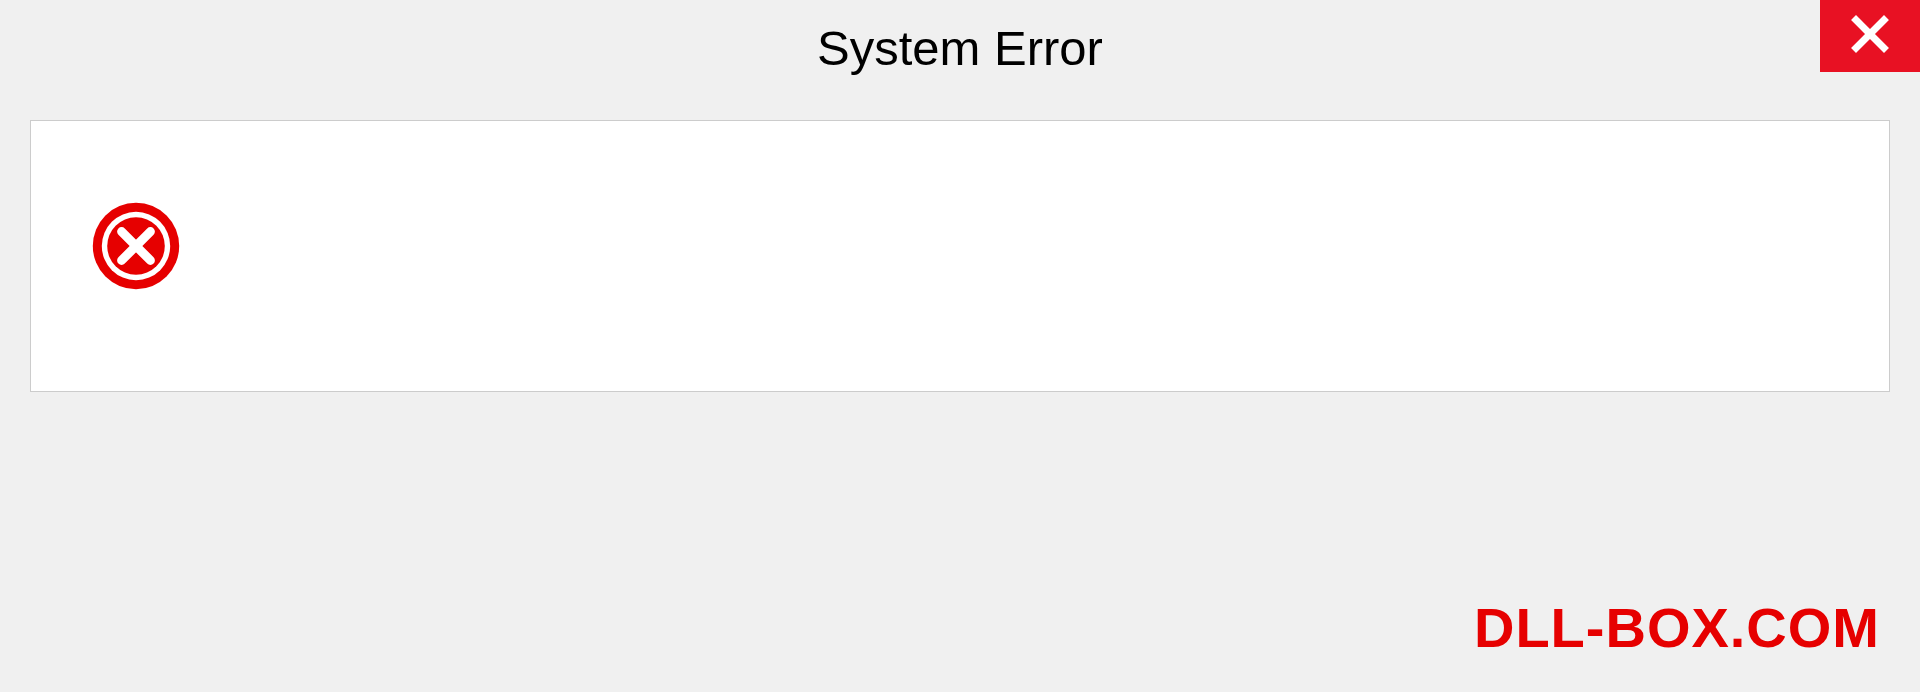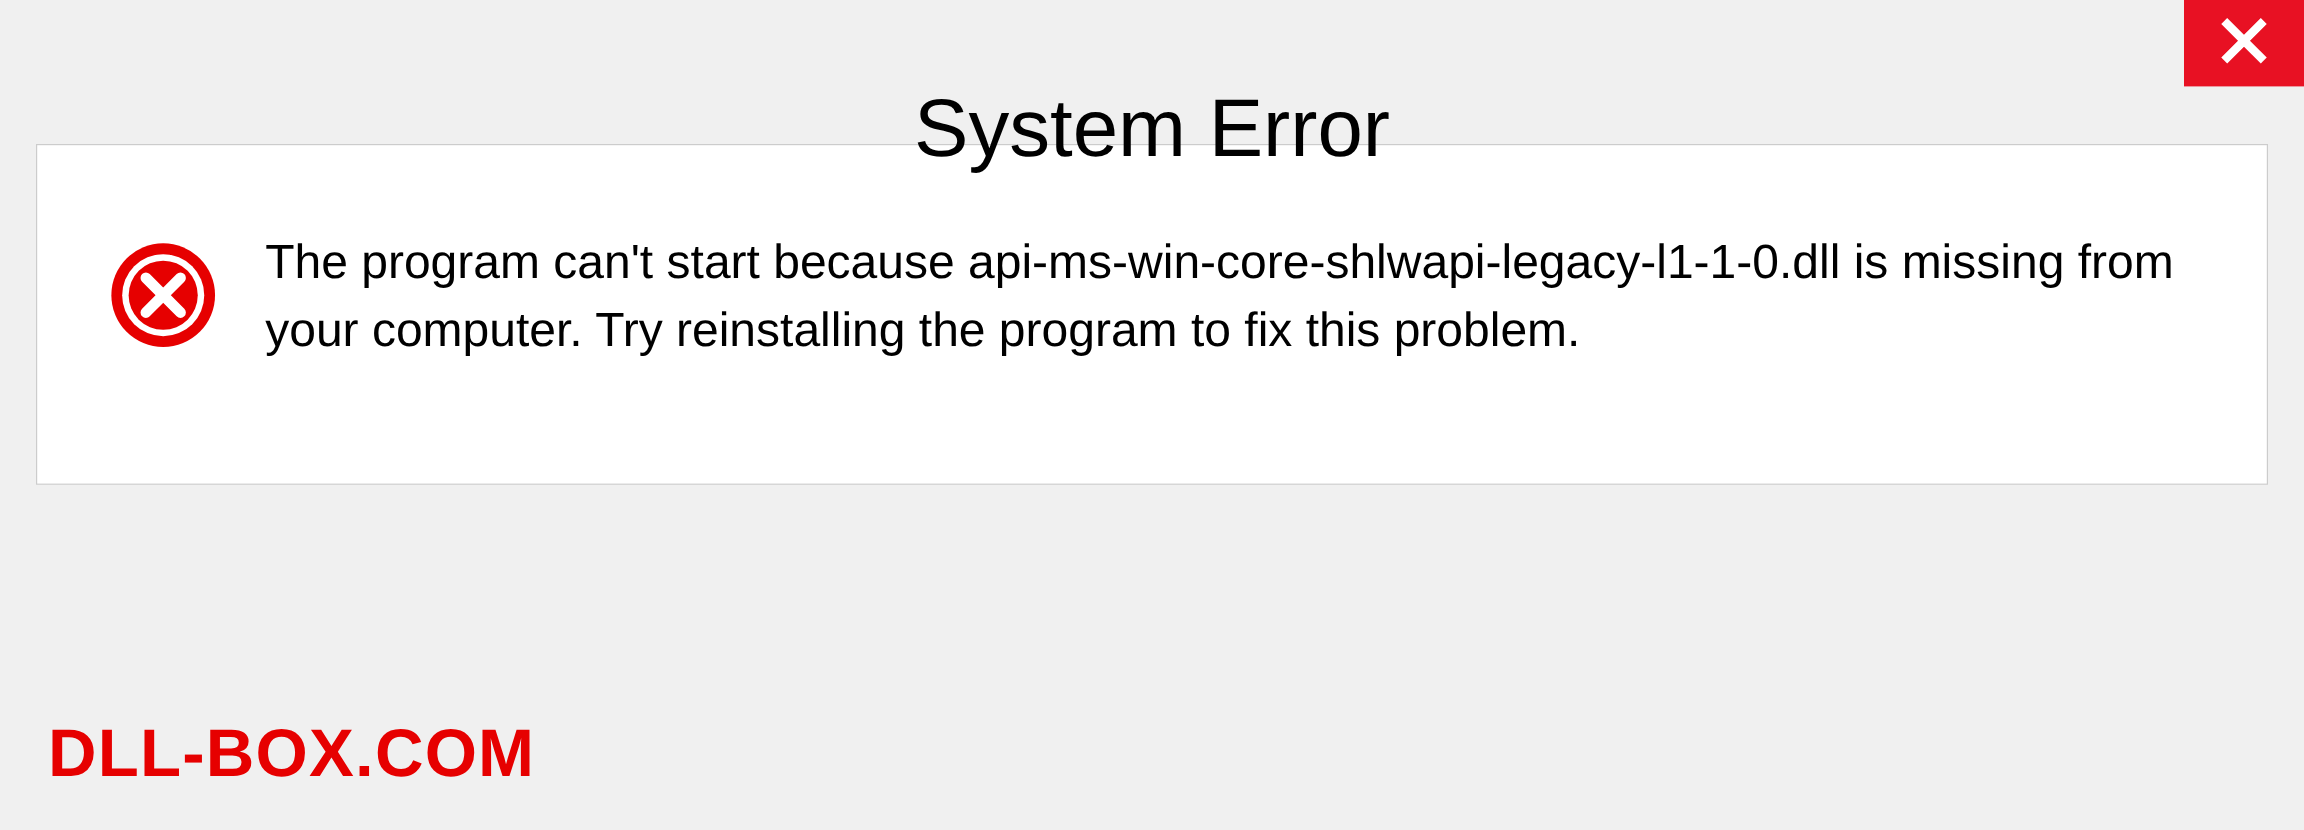--- a/index.html
+++ b/index.html
@@ -17,24 +17,23 @@
     }
     .title-bar {
       display: flex;
       justify-content: center;
       align-items: flex-start;
       padding-top: 20px;
       position: relative;
       height: 100px;
     }
     .title-text {
-      font-size: 68px;
+      font-size: 49px;
       font-weight: 400;
       color: #000;
-      margin-top: 48px;
     }
     .close-button {
       position: absolute;
       top: 0;
       right: 0;
       width: 100px;
       height: 72px;
       background: #e81123;
       display: flex;
       align-items: center;
@@ -71,20 +70,21 @@
       font-weight: 400;
     }
     .footer {
       position: absolute;
       bottom: 0;
       left: 0;
       right: 0;
       height: 130px;
       display: flex;
       align-items: center;
+      justify-content: flex-end;
       padding: 0 40px;
       gap: 40px;
     }
     .watermark {
       font-size: 56px;
       font-weight: 800;
       color: #e60000;
       letter-spacing: 1px;
       font-family: Arial, sans-serif;
     }
@@ -117,18 +117,17 @@
 <div class="message-panel">
   <div class="error-icon">
     <svg viewBox="0 0 100 100">
       <circle cx="50" cy="50" r="48" fill="#e60000"></circle>
       <circle cx="50" cy="50" r="38" fill="#fff"></circle>
       <circle cx="50" cy="50" r="32" fill="#e60000"></circle>
       <line x1="34" y1="34" x2="66" y2="66" stroke="#fff" stroke-width="10" stroke-linecap="round"></line>
       <line x1="66" y1="34" x2="34" y2="66" stroke="#fff" stroke-width="10" stroke-linecap="round"></line>
     </svg>
   </div>
-  <div class="message-text">The program can't start because api-ms-win-core-shlwapi-legacy-l1-1-0.dll is missing from your computer. Try reinstalling the program to fix this problem.</div>
 </div>
 
 <div class="footer">
   <div class="watermark">DLL-BOX.COM</div>
 </div>
 
 </body></html>

